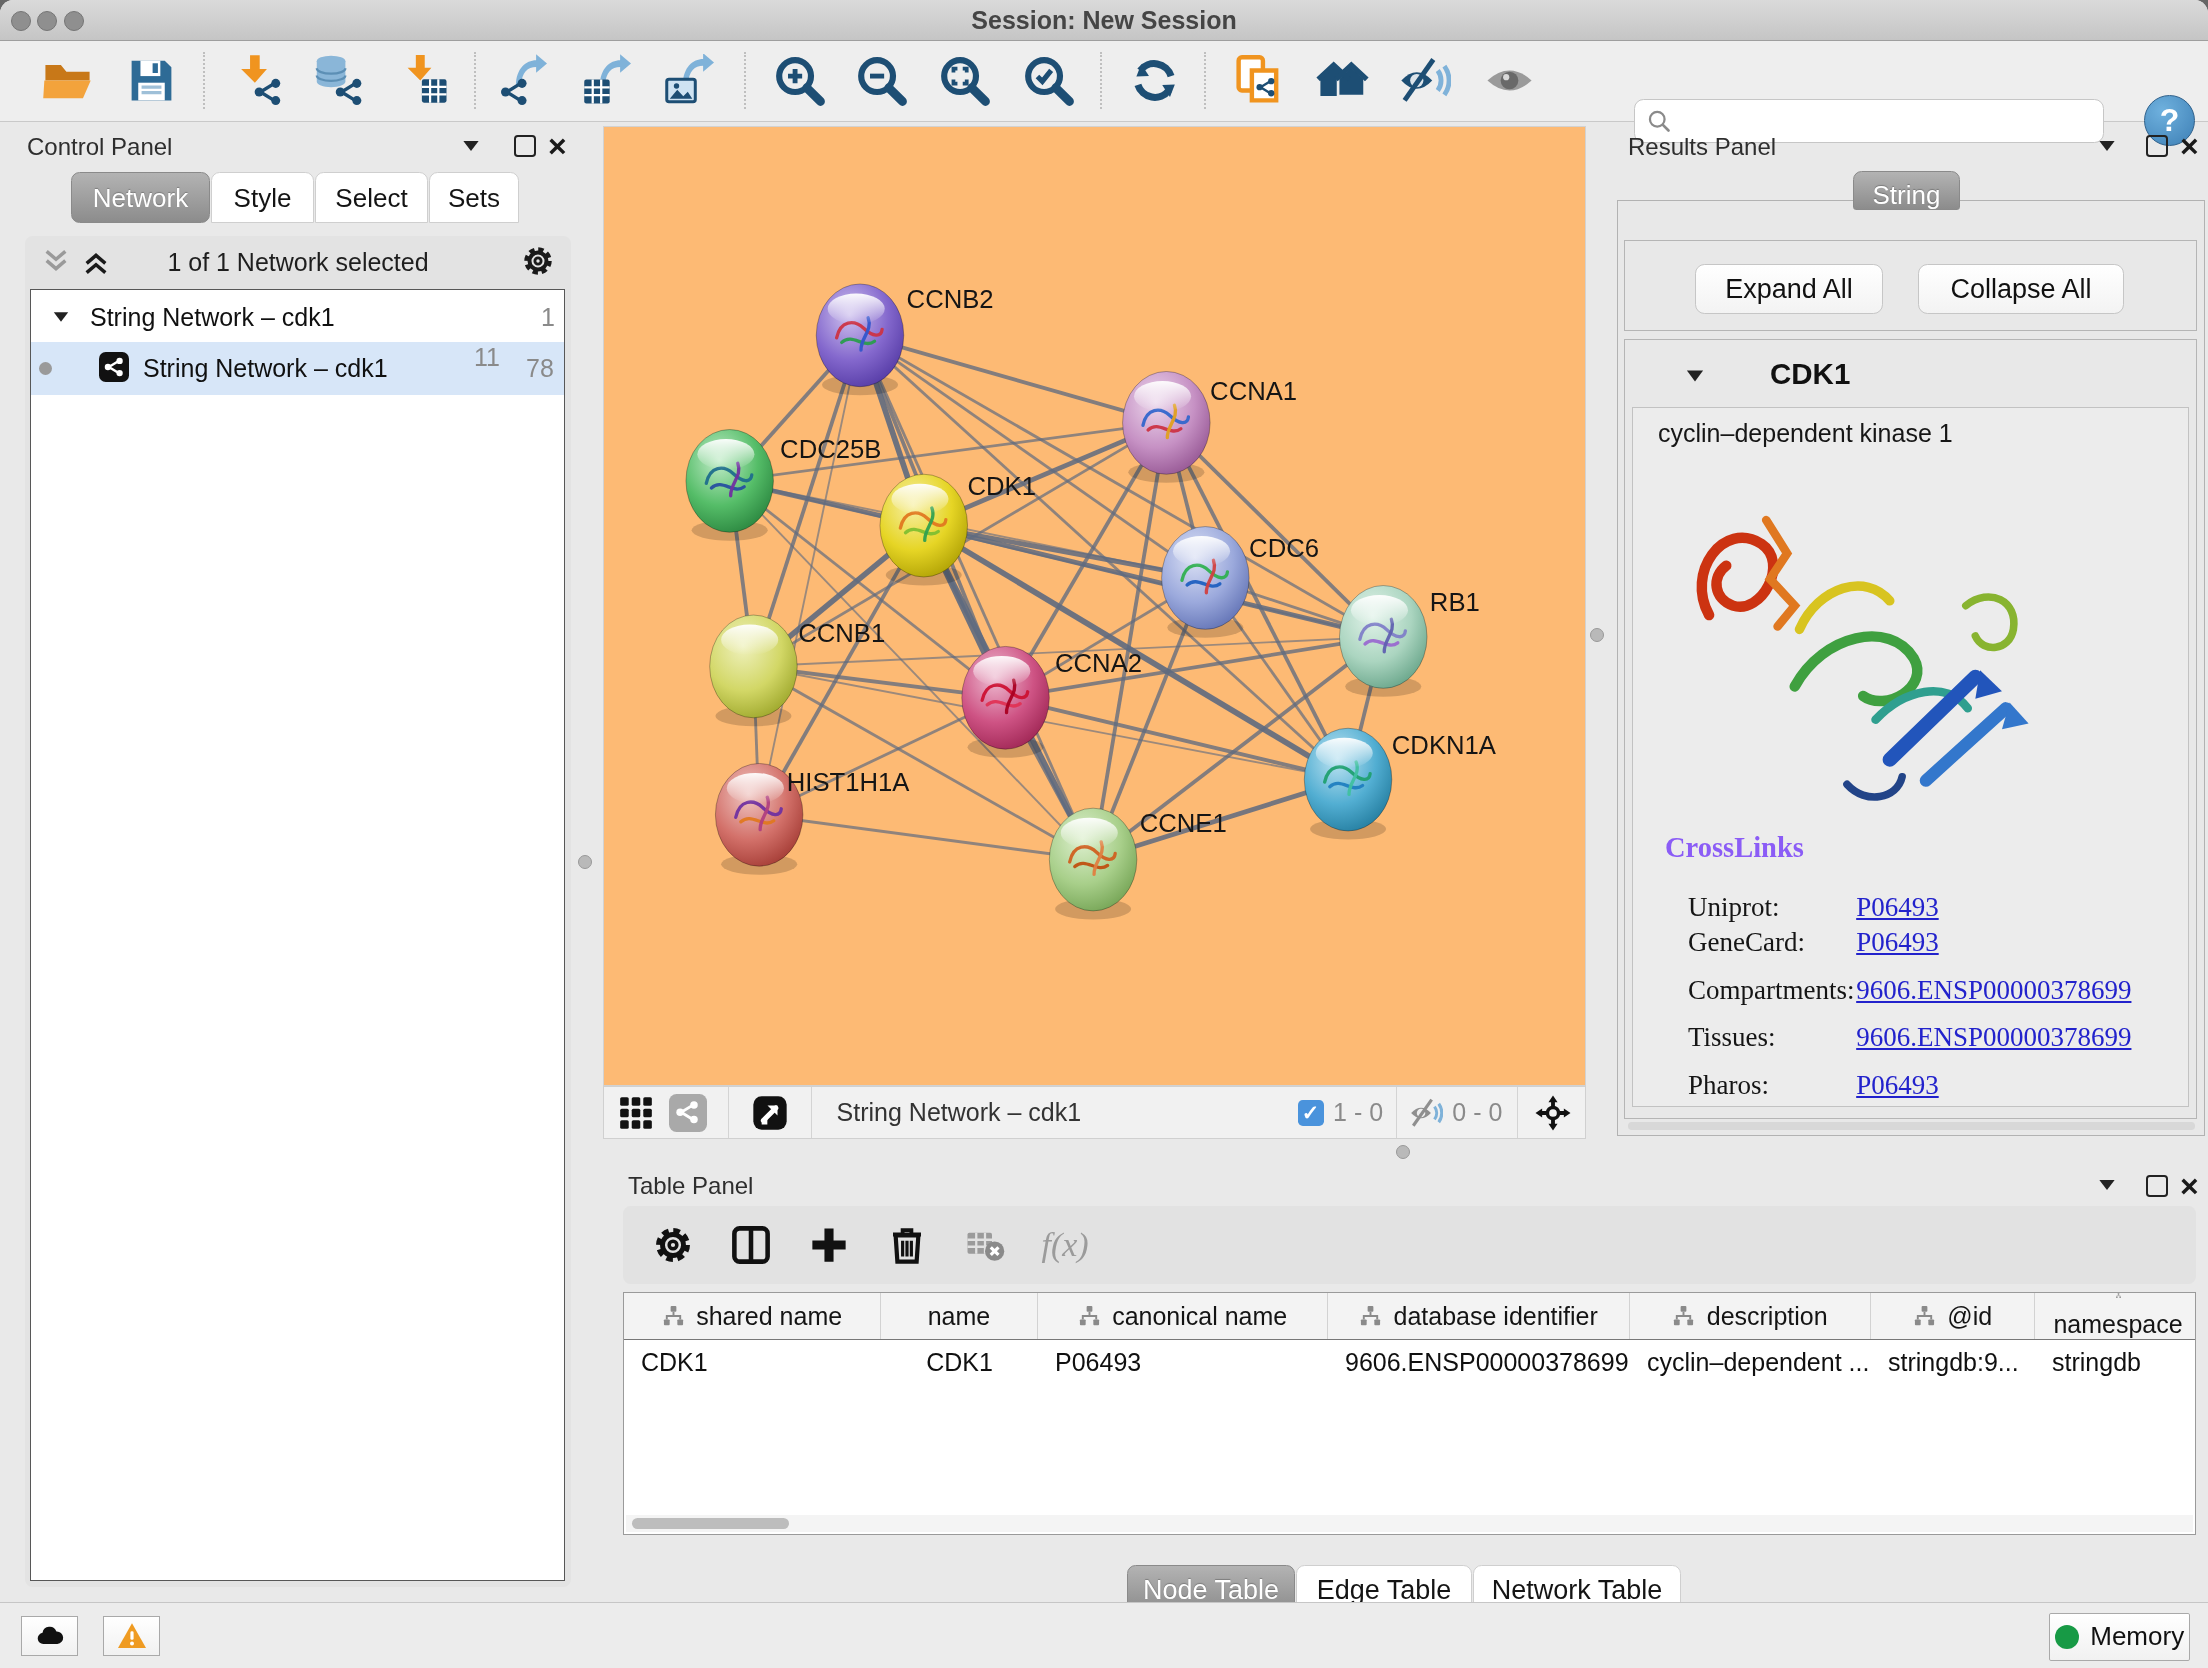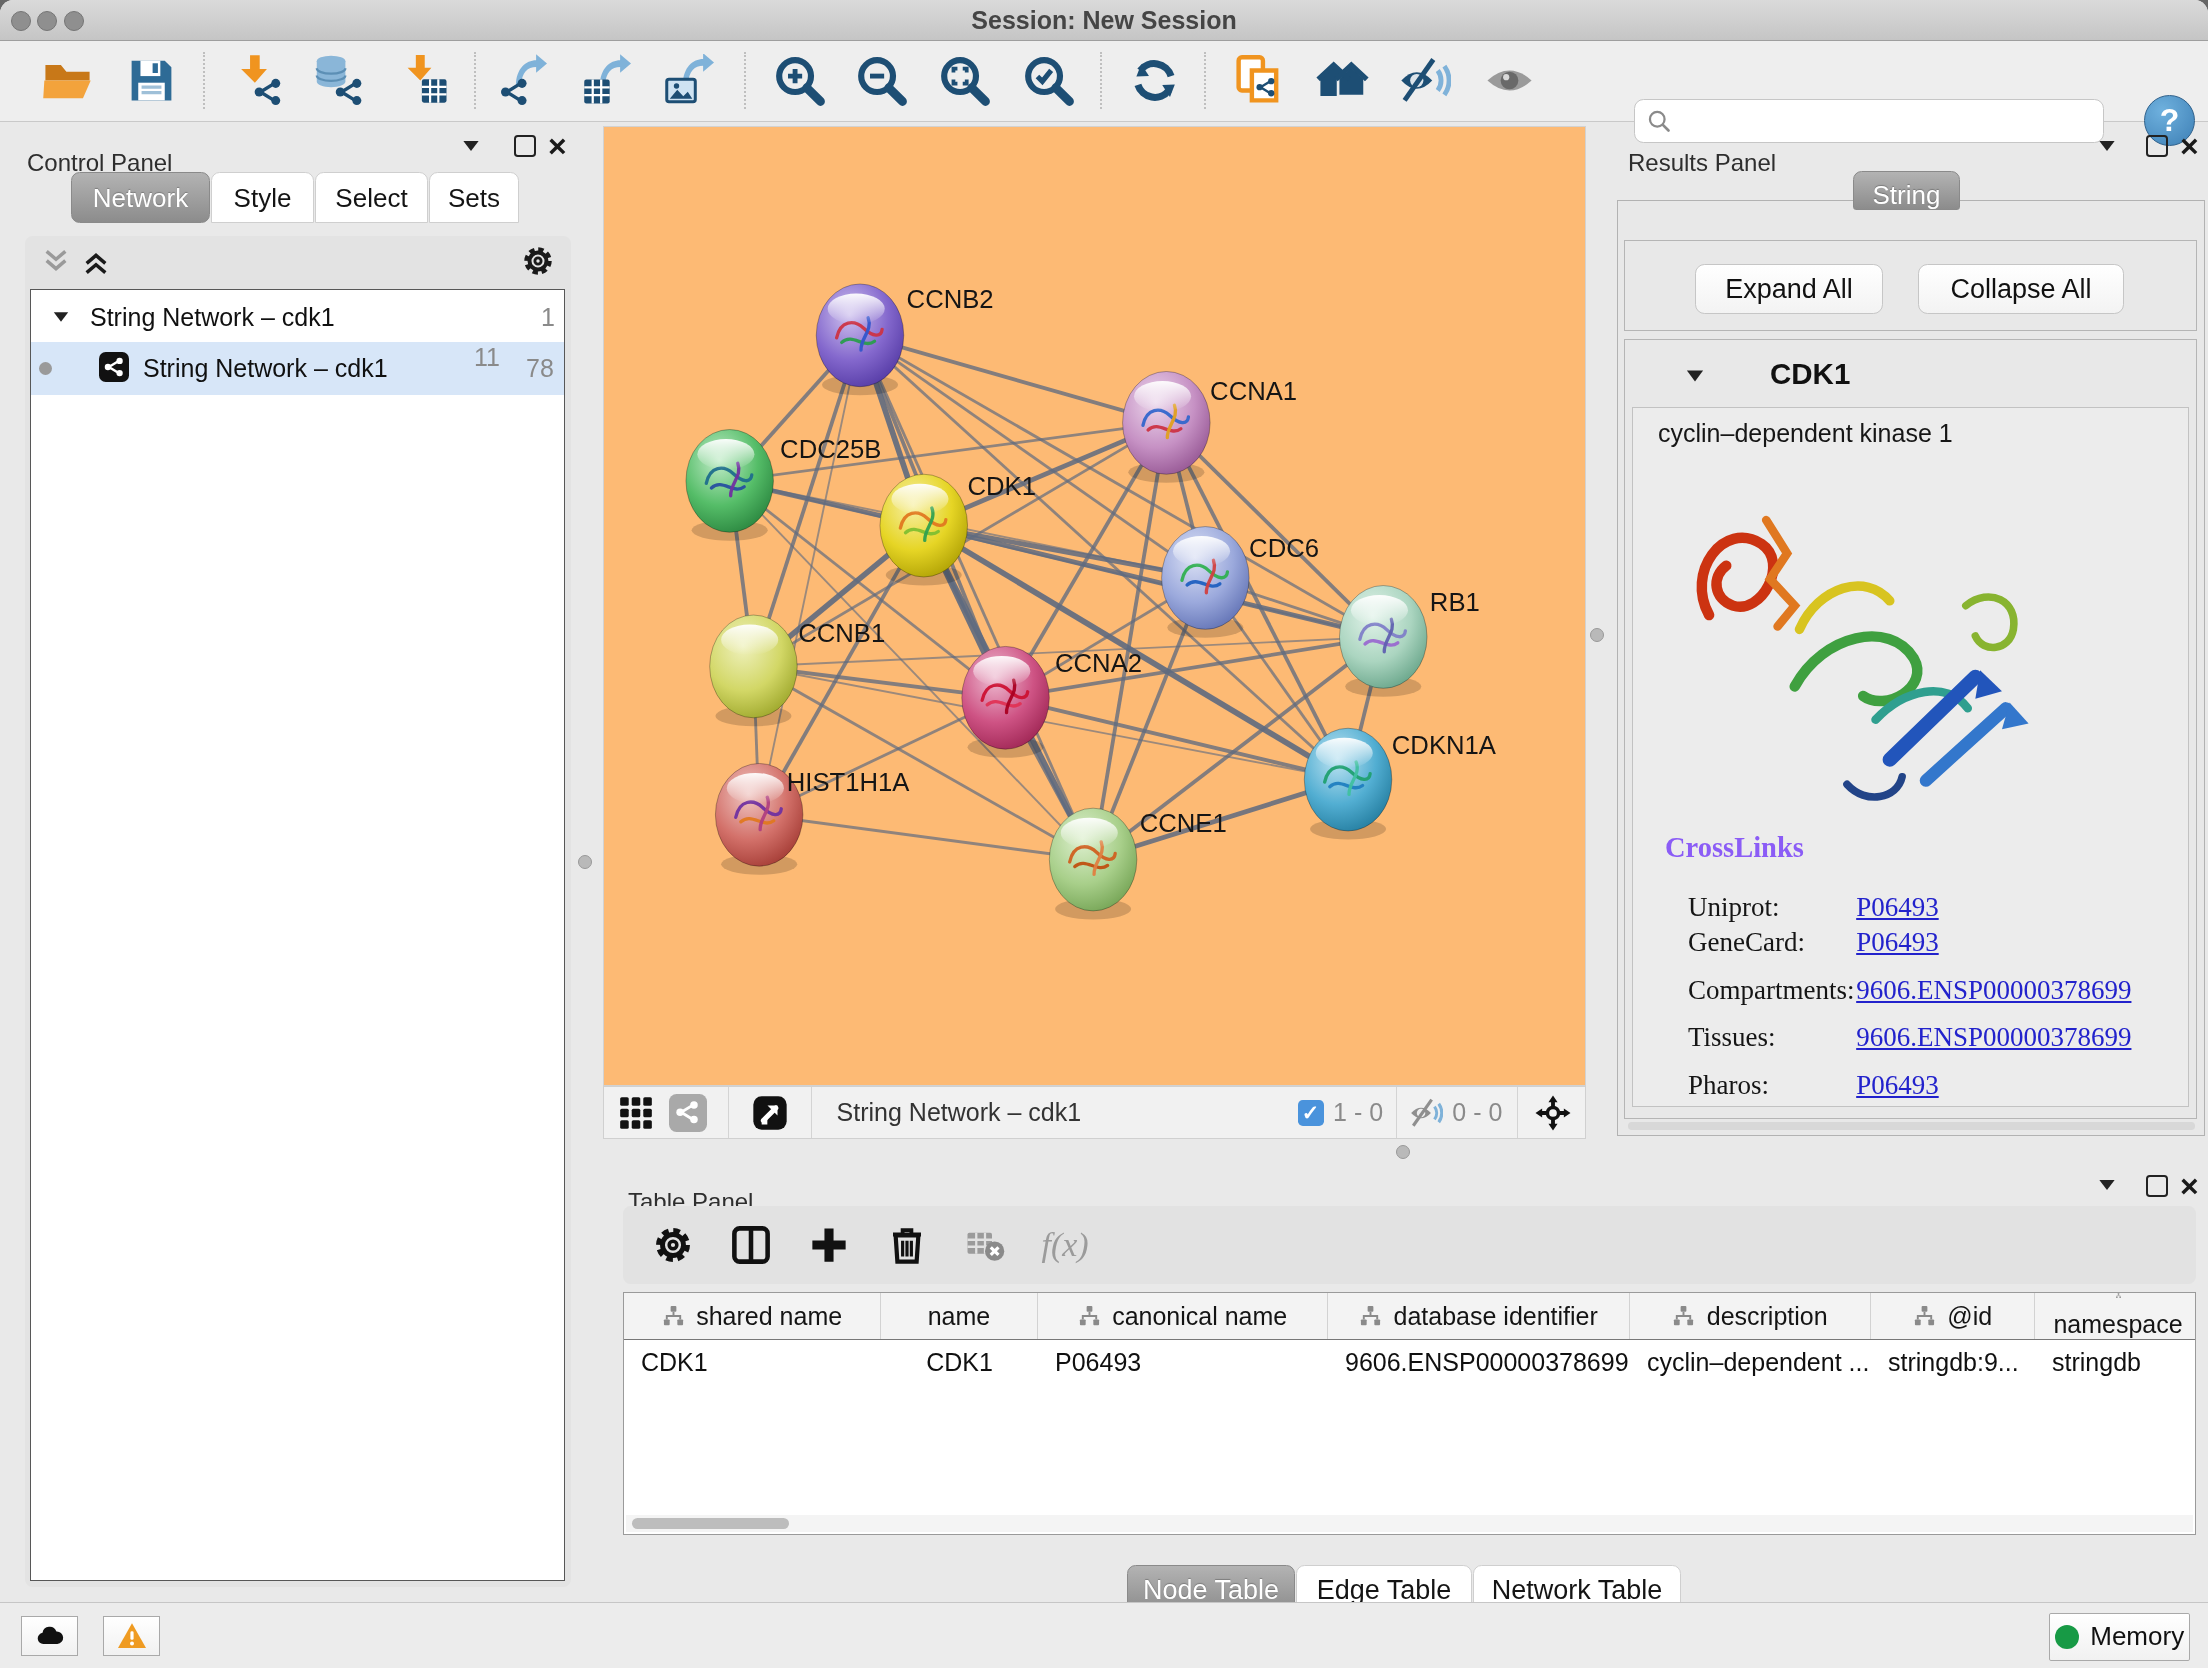--- a/index.html
+++ b/index.html
@@ -16,21 +16,21 @@
   .toolbar{left:0;top:41px;width:2208px;height:80px;background:#eeeeee;border-bottom:1px solid #c9c9c9;}
   .tbtn{width:53px;height:53px;top:13.3px;}
   .tbtn svg{width:100%;height:100%;}
   .tsep{top:11.4px;height:57px;border-left:2.9px dotted #bfbfbf;width:0;}
   .searchbox{left:1634px;top:58px;width:470px;height:44px;background:#fff;border:1.9px solid #c6c6c6;
     border-radius:9.5px;display:flex;align-items:center;padding-left:11.4px;box-sizing:border-box;}
   .helpbtn{left:2144px;top:54px;width:49px;height:49px;border-radius:50%;
     background:radial-gradient(circle at 35% 30%,#6fb1de,#3d7fb5);border:1px solid #2d5f8a;
     color:#fff;font-size:32px;font-weight:bold;text-align:center;line-height:48px;}
   
-  .phead{font-size:24px;color:#2e2e2e;margin-top:16px;}
+  .phead{font-size:24px;color:#2e2e2e;}
   .tri{width:0;height:0;border-left:9.5px solid transparent;border-right:9.5px solid transparent;
     border-top:12.4px solid #222;}
   .sqico{width:18px;height:18px;border:2.4px solid #222;border-radius:3.8px;}
   .xico{font-size:32px;font-weight:bold;color:#1a1a1a;line-height:23px;}
   
   .tab{box-sizing:border-box;text-align:center;font-size:26px;color:#141414;background:#fff;
     border:1px solid #cfcfcf;border-radius:8.6px 8.6px 0 0;}
   .tab.active{background:linear-gradient(#b3b3b3,#8c8c8c);color:#fff;border-color:#8a8a8a;
     border-radius:8.6px;text-shadow:0 -1px 1px rgba(0,0,0,.25);}
   
@@ -344,20 +344,21 @@
   <div class="abs tab" style="left:315px;top:172px;width:113px;height:51px;line-height:51px">Select</div>
   <div class="abs tab" style="left:429px;top:172px;width:90px;height:51px;line-height:51px">Sets</div>
 
   <div class="abs cp-box">
     <svg class="abs" style="left:15px;top:9.5px;width:32px;height:32px;color:#9a9a9a" viewBox="0 0 34 34" width="32" height="32">
         <use href="#sym-chev2"></use>
       </svg>
     <svg class="abs" style="left:55px;top:9.5px;width:32px;height:32px;color:#1a1a1a;transform:rotate(180deg)" viewBox="0 0 34 34" width="32" height="32">
         <use href="#sym-chev2"></use>
       </svg>
+    <div class="abs" style="left:0;top:12.4px;width:546px;text-align:center;font-size:25px;color:#1e1e1e">1 of 1 Network selected</div>
     <svg class="abs" style="left:496px;top:7.6px;width:34px;height:34px;color:#1a1a1a" viewBox="0 0 36 36" width="34" height="34">
         <use href="#sym-gear"></use>
       </svg>
   </div>
 
   <div class="abs tree">
     <div class="treerow" style="margin-top:3.8px">
       <div class="abs tri" style="left:21px;top:17px;transform:scale(0.8)"></div>
       <span class="abs" style="left:59px;top:9.5px">String Network – cdk1</span>
       <span class="abs cnt" style="left:510px;top:9.5px">1</span>

